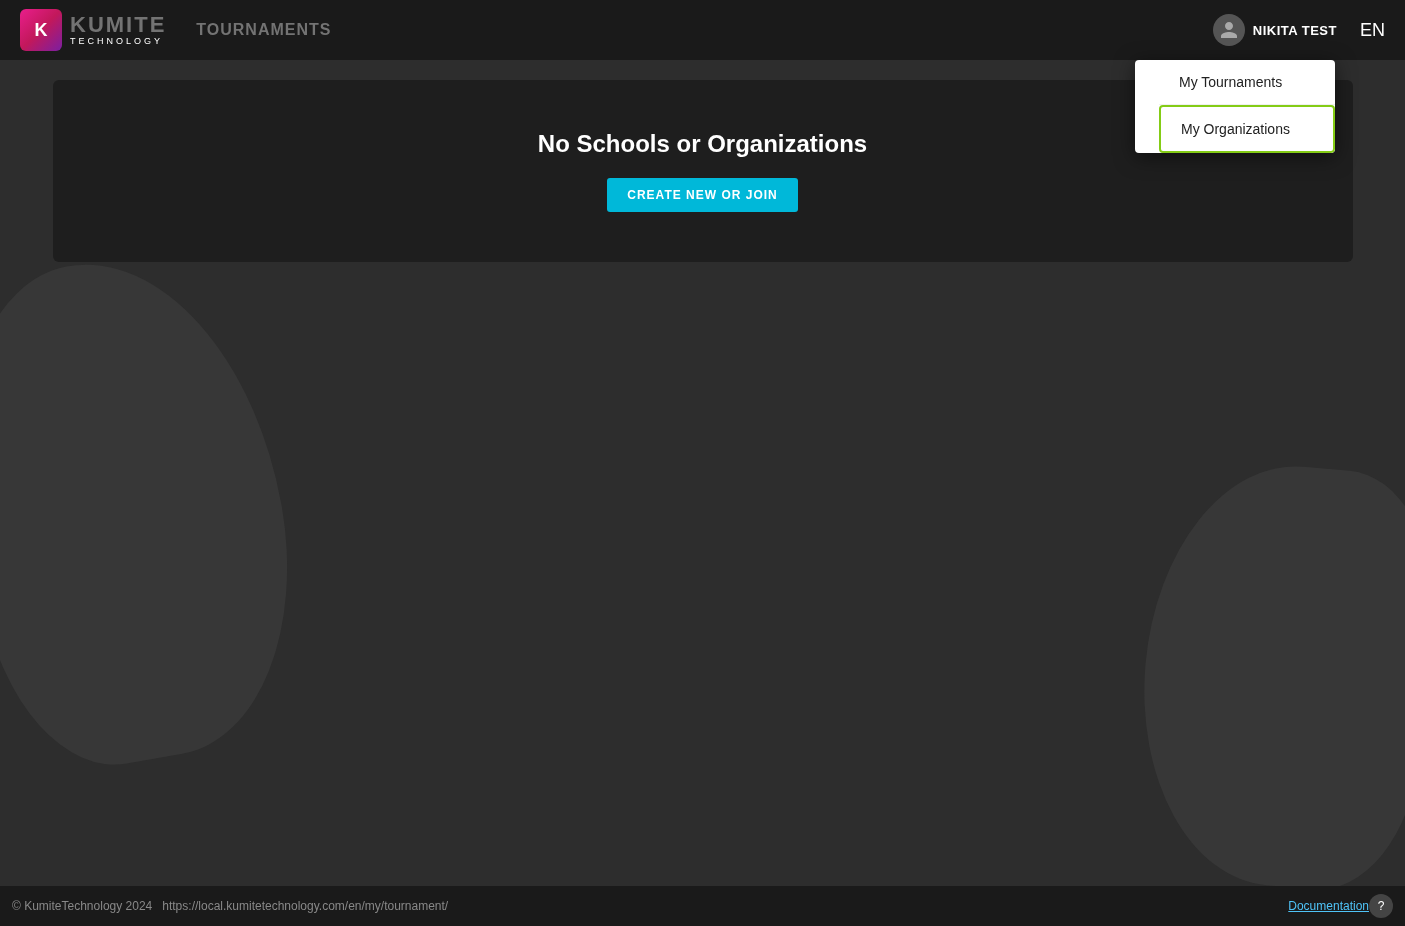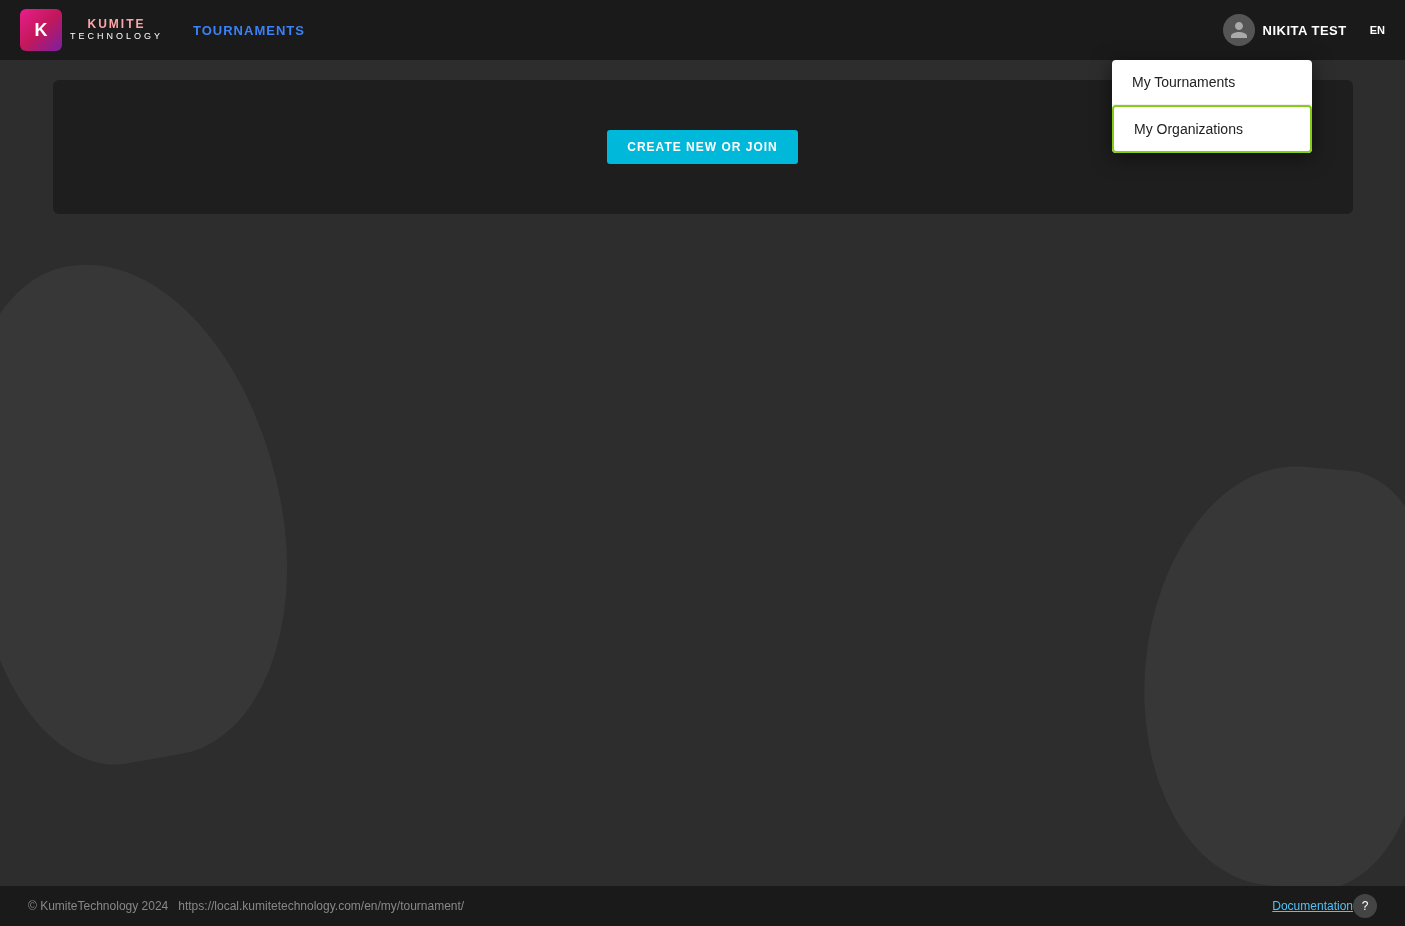--- a/index.html
+++ b/index.html
@@ -50,37 +50,36 @@
       color: white;
     }
 
     .logo-text {
       display: flex;
       flex-direction: column;
       line-height: 1.1;
     }
 
     .logo-text .kumite {
-      font-size: 12px;
+      font-size: 22px;
       font-weight: 900;
       letter-spacing: 2px;
-      color: #fca5a5;
-      text-align: center;
+      color: #737373;
     }
 
     .logo-text .technology {
       font-size: 9px;
       letter-spacing: 3px;
       color: #fff;
     }
 
     .nav-link {
-      color: #3b82f6;
+      color: #737373;
       text-decoration: none;
-      font-size: 13px;
+      font-size: 16px;
       font-weight: 600;
       letter-spacing: 1px;
       cursor: pointer;
     }
 
     .header-right {
       display: flex;
       align-items: center;
       gap: 23px;
     }
@@ -104,38 +103,39 @@
       color: #ccc;
     }
 
     .user-name {
       font-size: 13px;
       font-weight: 600;
       letter-spacing: 0.5px;
     }
 
     .lang-selector {
-      font-size: 11px;
-      font-weight: 700;
+      font-size: 18px;
+      font-weight: 400;
       color: #fff;
       cursor: pointer;
     }
 
     
     .dropdown-menu {
       position: absolute;
       top: 60px;
-      right: 93px;
+      right: 70px;
       background-color: #fff;
       color: #222;
       min-width: 200px;
       border-radius: 4px;
       box-shadow: 0 4px 20px rgba(0,0,0,0.5);
       z-index: 200;
       overflow: hidden;
+      padding-left: 24px;
     }
 
     .dropdown-item {
       padding: 14px 20px;
       font-size: 14px;
       color: #222;
       cursor: pointer;
       display: block;
       border-bottom: 1px solid #f0f0f0;
     }
@@ -230,21 +230,21 @@
     .footer {
       position: fixed;
       bottom: 0;
       left: 0;
       right: 0;
       height: 40px;
       background-color: #1a1a1a;
       display: flex;
       align-items: center;
       justify-content: space-between;
-      padding: 0 28px;
+      padding: 0 12px;
       font-size: 12px;
       color: #888;
       z-index: 100;
     }
 
     .footer-link {
       color: #4fc3f7;
       text-decoration: underline;
       cursor: pointer;
     }
@@ -300,20 +300,21 @@
   <span class="dropdown-item">My Tournaments</span>
   <span class="dropdown-item active">My Organizations</span>
 </div>
 
 <div class="main-content">
 
   <div class="bg-shape-left"></div>
   <div class="bg-shape-right"></div>
 
   <div class="card">
+    <h2 class="card-title">No Schools or Organizations</h2>
     <button class="cta-button">CREATE NEW OR JOIN</button>
   </div>
 </div>
 
 <footer class="footer">
   <div>
     <span>© KumiteTechnology 2024</span>
     &nbsp;
     <span>https://local.kumitetechnology.com/en/my/tournament/</span>
   </div>

